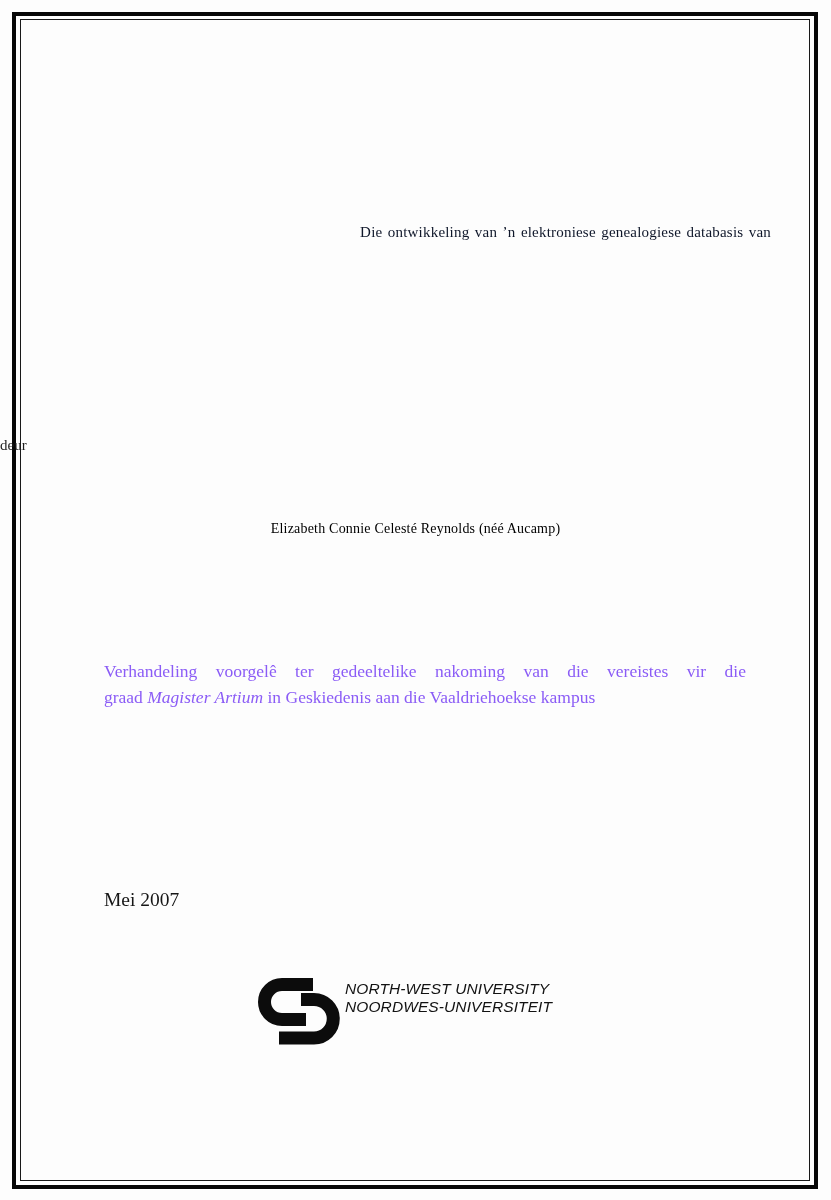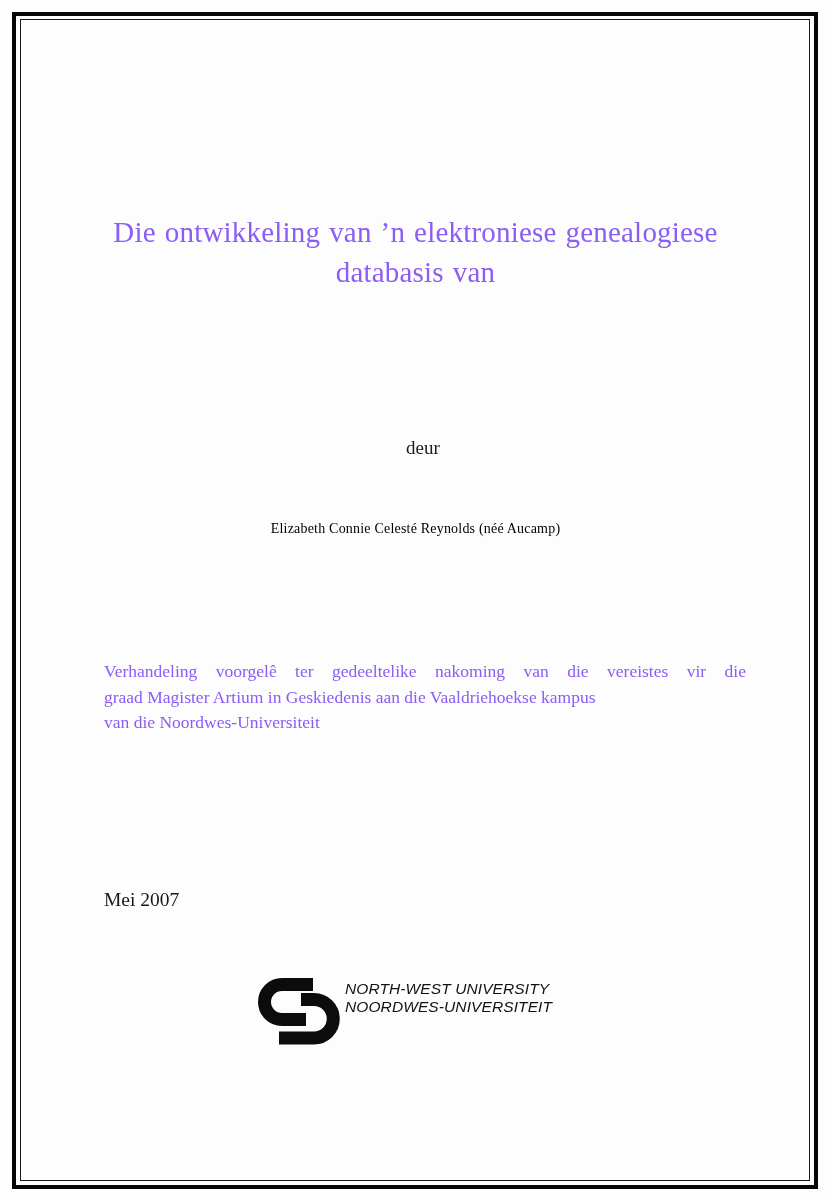--- a/index.html
+++ b/index.html
@@ -21,35 +21,34 @@
     border: 4px solid #060606;
   }
   .frame-inner {
     position: absolute;
     left: 20px; top: 19px; right: 21px; bottom: 19px;
     border: 1px solid #191919;
   }
   .title-block {
     position: absolute;
     top: 212px; left: 60px; right: 60px;
-    text-align: center;
-    font-size: 29px;
+    text-align: right;
+    font-size: 15px;
     line-height: 40px;
     letter-spacing: 0.2px;
     word-spacing: 1.5px;
-    color: #8b5cf6;
+    color: #0f172a;
   }
   .title-line { display: block; }
   .byline {
     position: absolute;
     top: 437px; left: 0; right: 0;
-    text-align: center;
-    font-size: 19px;
+    text-align: left;
+    font-size: 15px;
     color: #1c1c1c;
-    margin-left: 15px;
   }
   .author-line {
     position: absolute;
     top: 521px; left: 0; right: 0;
     text-align: center;
     font-size: 14px;
     letter-spacing: 0.2px;
     color: #000000;
   }
   .statement {
@@ -59,21 +58,21 @@
     font-size: 17.5px;
     line-height: 25.5px;
     color: #8b5cf6;
   }
   .statement .justified {
     display: block;
     text-align: justify;
     text-align-last: justify;
   }
   .statement .plain { display: block; }
-  .statement .italic { }
+  .statement .italic { font-style: italic; }
   .supervisor-block {
     position: absolute;
     top: 886px; left: 104px;
     font-size: 19.5px;
     line-height: 28.5px;
     color: #161616;
   }
   .supervisor-block span { display: block; }
   .logo {
     position: absolute;
@@ -108,21 +107,20 @@
   <span class="title-line">Die ontwikkeling van ’n elektroniese genealogiese databasis van</span>
 </div>
 
 <div class="byline">deur</div>
 
 <div class="author-line">Elizabeth Connie Celesté Reynolds (néé Aucamp)</div>
 
 <div class="statement">
   <span class="justified">Verhandeling voorgelê ter gedeeltelike nakoming van die vereistes vir die</span>
   <span class="plain"><span>graad </span><span class="italic">Magister Artium</span><span> in Geskiedenis aan die Vaaldriehoekse kampus</span></span>
-  <span class="plain">van die Noordwes-Universiteit</span>
 </div>
 
 <div class="supervisor-block">
   <span>Mei 2007</span>
 </div>
 
 <div class="logo">
   <svg class="logo-mark" viewBox="0 0 84 68" xmlns="http://www.w3.org/2000/svg" aria-hidden="true">
     <path d="M 56 7.5 H 25 A 17.5 17.5 0 0 0 25 42.5 H 49" fill="none" stroke="#0c0c0c" stroke-width="13"></path>
     <path d="M 22 61 H 57 A 19.25 19.25 0 0 0 57 22.5 H 44" fill="none" stroke="#0c0c0c" stroke-width="13"></path>

